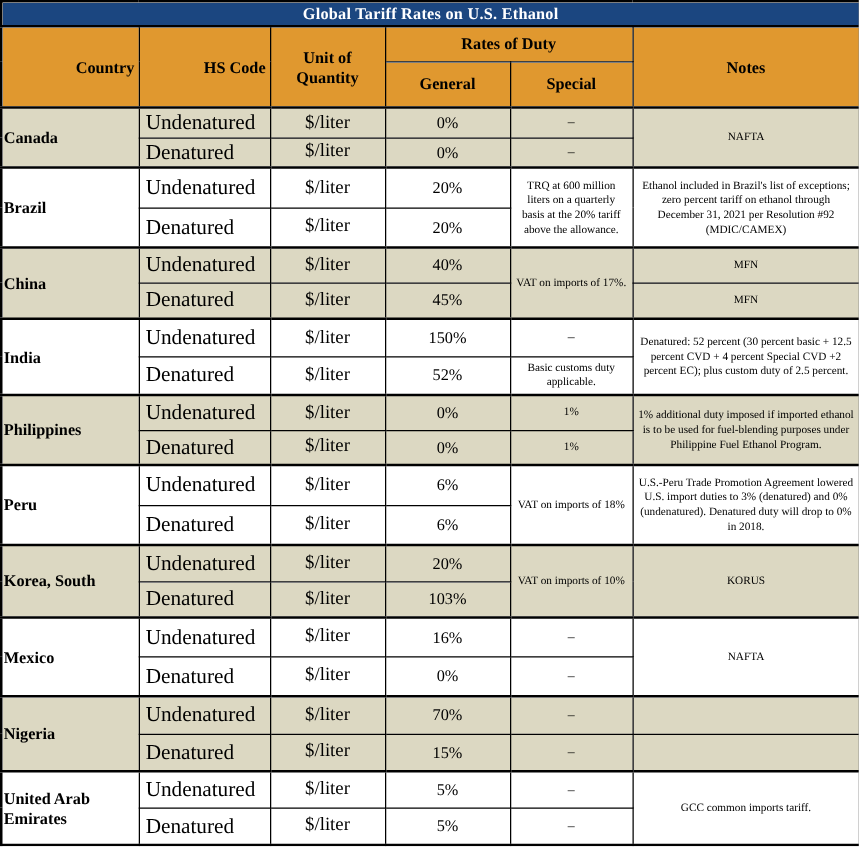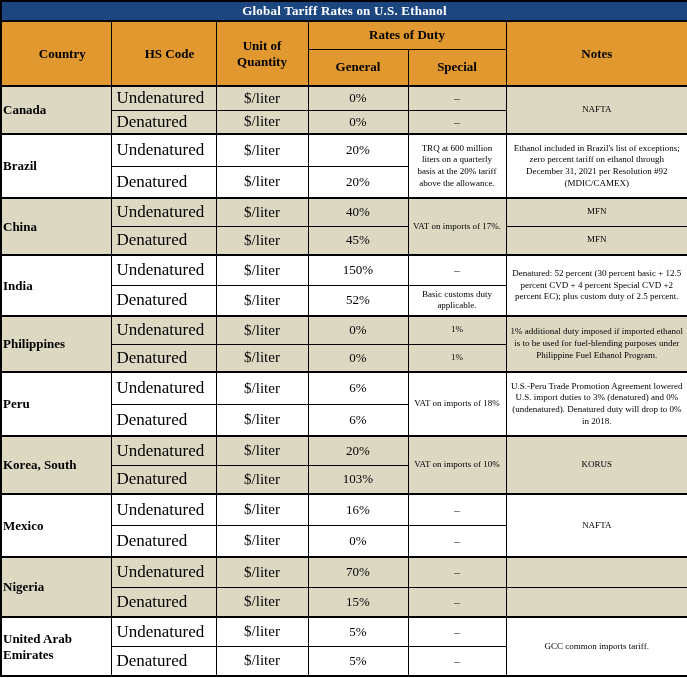--- a/index.html
+++ b/index.html
@@ -30,21 +30,21 @@
     height:19px;
     border-bottom:2px solid #000;
     letter-spacing:.2px;
   }
   th{
     background:#E0982F;
     font-size:13px;
     font-weight:bold;
     text-align:center;
   }
-  th.left{text-align:center;padding-left:15px;}
+  th.left{text-align:right;padding-left:15px;}
   .hdr2 th{border-bottom:2px solid #000;}
   .grp-top td{border-top:2px solid #000;}
   .tan td{background:#DCD8C2;}
   .white td{background:#FFFFFF;}
   td.country{font-weight:bold;font-size:13px;text-align:left;padding-left:1px;}
   td.hs{font-size:17px;text-align:left;padding-left:5px;}
   td.unit{font-size:15px;text-align:center;}
   td.general{font-size:13px;text-align:center;}
   td.dash{font-size:11px;text-align:center;}
   td.sm{font-size:9px;text-align:center;line-height:1.3;padding:3px 4px;}

